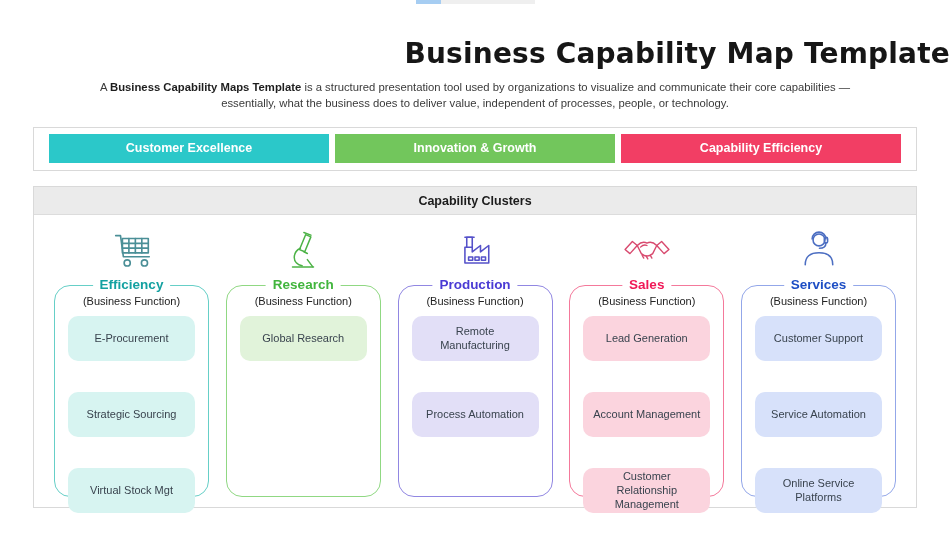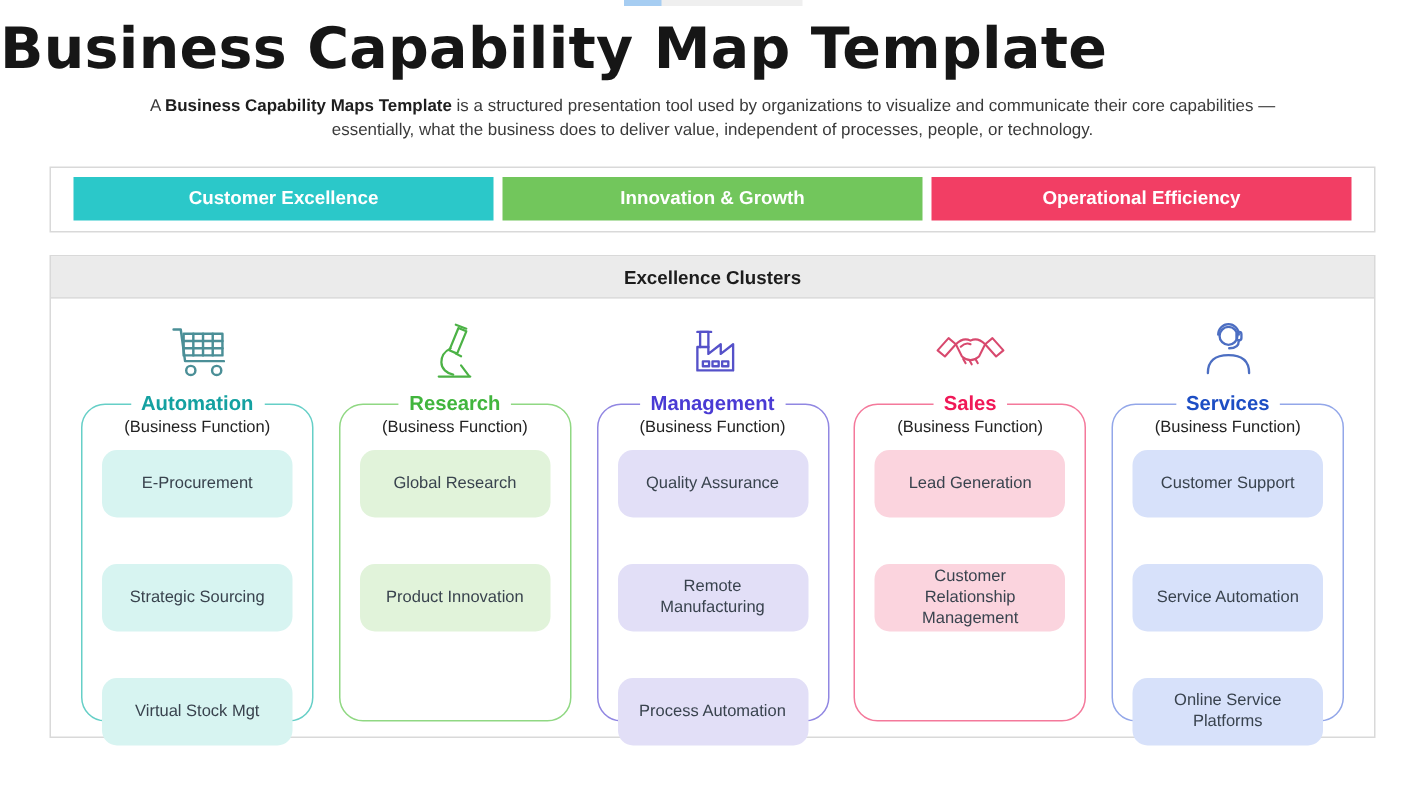--- a/index.html
+++ b/index.html
@@ -5,22 +5,22 @@
   html,body{margin:0;padding:0;}
   body{
     width:950px;height:534px;position:relative;overflow:hidden;
     background:#ffffff;font-family:"Liberation Sans",sans-serif;
   }
   
   .top-frag{position:absolute;top:0;left:416px;width:119px;height:4px;background:#efefef;}
   .top-frag-fill{position:absolute;top:0;left:0;width:25px;height:4px;background:#a6cdf2;}
 
   .page-title{
-    margin:10px 0 0;text-align:left;
-    font-family:"DejaVu Sans",sans-serif;font-weight:800;font-size:38px;
+    margin:37px 0 0;text-align:right;
+    font-family:"DejaVu Sans",sans-serif;font-weight:800;font-size:28px;
     color:#161616;letter-spacing:.2px;
   }
   .subtitle{margin-top:9px;text-align:center;font-size:11.3px;color:#3a3a3a;line-height:1.45;}
   .subtitle .bold{font-weight:700;color:#1e1e1e;}
 
   .section{margin:15px 33px 0;border:1px solid #d9d9d9;background:#fff;box-sizing:border-box;}
   .section-header{
     background:#ebebeb;border-bottom:1px solid #dcdcdc;text-align:center;
     font-weight:700;font-size:12.5px;color:#1c1c1c;padding:7px 0 6px;
   }
@@ -66,45 +66,45 @@
 
 <div class="subtitle">
   <div><span>A </span><span class="bold">Business Capability Maps Template</span><span> is a structured presentation tool used by organizations to visualize and communicate their core capabilities —</span></div>
   <div>essentially, what the business does to deliver value, independent of processes, people, or technology.</div>
 </div>
 
 <div class="section">
   <div class="domains-row">
     <div class="domain-btn" style="background: rgb(43, 200, 201);">Customer Excellence</div>
     <div class="domain-btn" style="background: rgb(114, 198, 92);">Innovation &amp; Growth</div>
-    <div class="domain-btn" style="background: rgb(242, 62, 100);">Operational Efficiency</div>
+    <div class="domain-btn" style="background: rgb(242, 62, 100);">Capability Efficiency</div>
   </div>
 </div>
 
 <div class="section">
-  <div class="section-header">Excellence Clusters</div>
+  <div class="section-header">Capability Clusters</div>
   <div class="clusters-body">
     <div class="cols">
 
       <div class="col" style="--accent: #14a1a1; --border: #66cfc7; --cardbg: #d7f4f1; --icon: #4b8f97;">
         <div class="icon-wrap">
           <svg width="46" height="40" viewBox="0 0 48 40">
             <path d="M7 4h5l3 22h27"></path>
             <rect x="14" y="7" width="27" height="15"></rect>
             <line x1="20.75" y1="7" x2="20.75" y2="22"></line>
             <line x1="27.5" y1="7" x2="27.5" y2="22"></line>
             <line x1="34.25" y1="7" x2="34.25" y2="22"></line>
             <line x1="14" y1="12" x2="41" y2="12"></line>
             <line x1="14" y1="17" x2="41" y2="17"></line>
             <circle cx="19" cy="32.5" r="3.2"></circle>
             <circle cx="37" cy="32.5" r="3.2"></circle>
           </svg>
         </div>
         <div class="box">
-          <div class="box-title">Automation</div>
+          <div class="box-title">Efficiency</div>
           <div class="box-sub">(Business Function)</div>
           <div class="card">E-Procurement</div>
           <div class="card">Strategic Sourcing</div>
           <div class="card">Virtual Stock Mgt</div>
         </div>
       </div>
 
       <div class="col" style="--accent: #41b53d; --border: #90d883; --cardbg: #e1f3da; --icon: #4cb246;">
         <div class="icon-wrap">
           <svg width="42" height="42" viewBox="0 0 48 44">
@@ -113,39 +113,37 @@
             <path d="M21 20q-7 3.5-7 10.5c0 5 4 8.5 9 9.5"></path>
             <path d="M25 24l4 2"></path>
             <path d="M29 33l6 8"></path>
             <line x1="12" y1="41.5" x2="36" y2="41.5"></line>
           </svg>
         </div>
         <div class="box">
           <div class="box-title">Research</div>
           <div class="box-sub">(Business Function)</div>
           <div class="card">Global Research</div>
-          <div class="card">Product Innovation</div>
         </div>
       </div>
 
       <div class="col" style="--accent: #4a3bd4; --border: #9187e2; --cardbg: #e2dff7; --icon: #5551c9;">
         <div class="icon-wrap">
           <svg width="44" height="40" viewBox="0 0 48 40">
             <path d="M15 16V5h6v11"></path>
             <line x1="13" y1="5" x2="23" y2="5"></line>
             <path d="M13 33V16h8v5l9-7v7l9-7v19z"></path>
             <rect x="17" y="26.5" width="4.5" height="3.5"></rect>
             <rect x="24" y="26.5" width="4.5" height="3.5"></rect>
             <rect x="31" y="26.5" width="4.5" height="3.5"></rect>
           </svg>
         </div>
         <div class="box">
-          <div class="box-title">Management</div>
+          <div class="box-title">Production</div>
           <div class="box-sub">(Business Function)</div>
-          <div class="card">Quality Assurance</div>
           <div class="card">Remote Manufacturing</div>
           <div class="card">Process Automation</div>
         </div>
       </div>
 
       <div class="col" style="--accent: #f01857; --border: #f4799b; --cardbg: #fbd4de; --icon: #d8496e;">
         <div class="icon-wrap">
           <svg width="52" height="38" viewBox="0 0 64 44">
             <path d="M5 19l9-10 6 5-9 10z"></path>
             <path d="M59 19l-9-10-6 5 9 10z"></path>
@@ -153,20 +151,21 @@
             <path d="M26 26l2 3.5"></path>
             <path d="M31 27l2 3.5"></path>
             <path d="M36 26l2 3.5"></path>
             <path d="M24 16q4-4 8-2"></path>
           </svg>
         </div>
         <div class="box">
           <div class="box-title">Sales</div>
           <div class="box-sub">(Business Function)</div>
           <div class="card">Lead Generation</div>
+          <div class="card">Account Management</div>
           <div class="card">Customer Relationship Management</div>
         </div>
       </div>
 
       <div class="col" style="--accent: #1d4ec4; --border: #93a7e9; --cardbg: #d7e1fa; --icon: #4c6ec2;">
         <div class="icon-wrap">
           <svg width="44" height="42" viewBox="0 0 48 44">
             <circle cx="24" cy="11" r="6.5"></circle>
             <path d="M16.5 10a7.5 7.5 0 0 1 15 0"></path>
             <rect x="29.8" y="8.2" width="3.6" height="6" rx="1.6"></rect>

